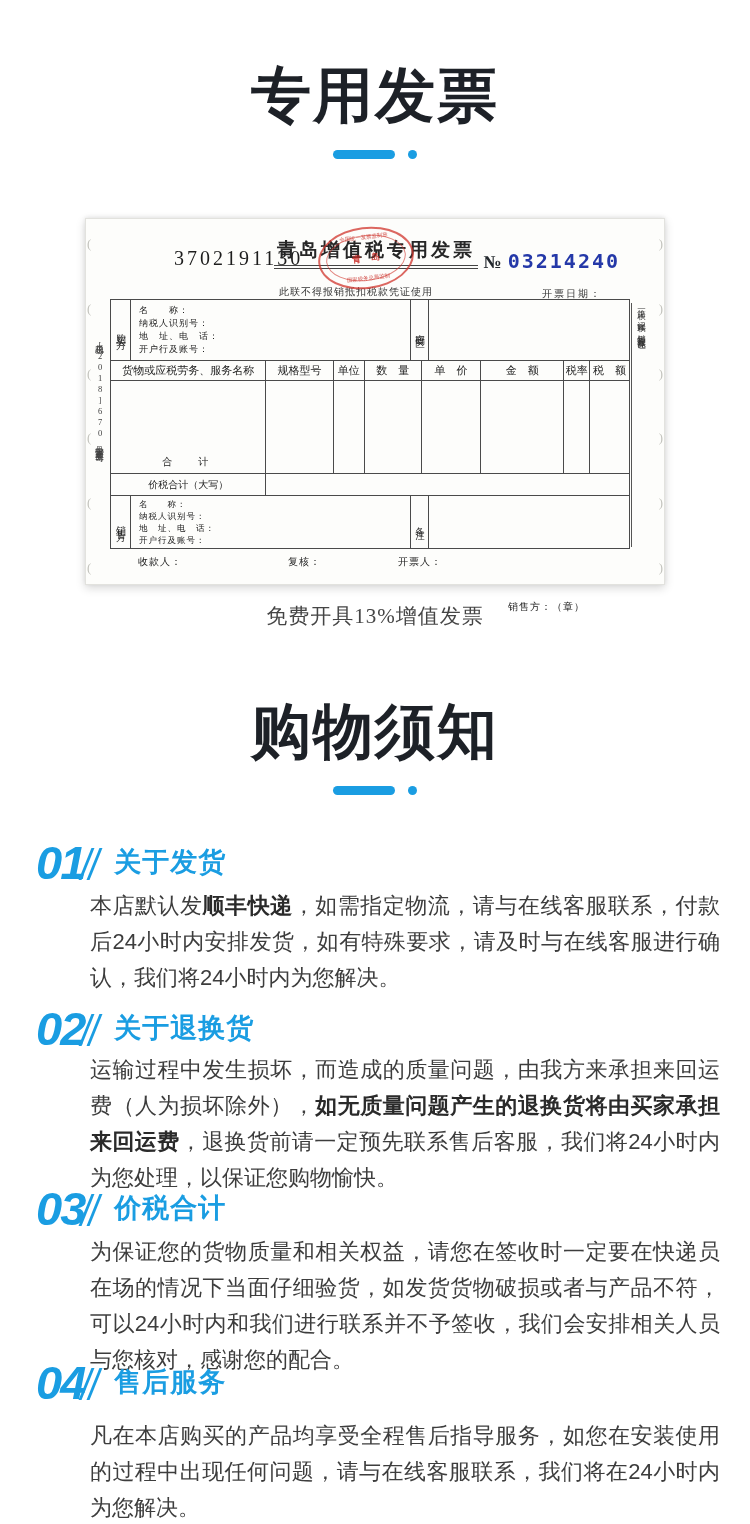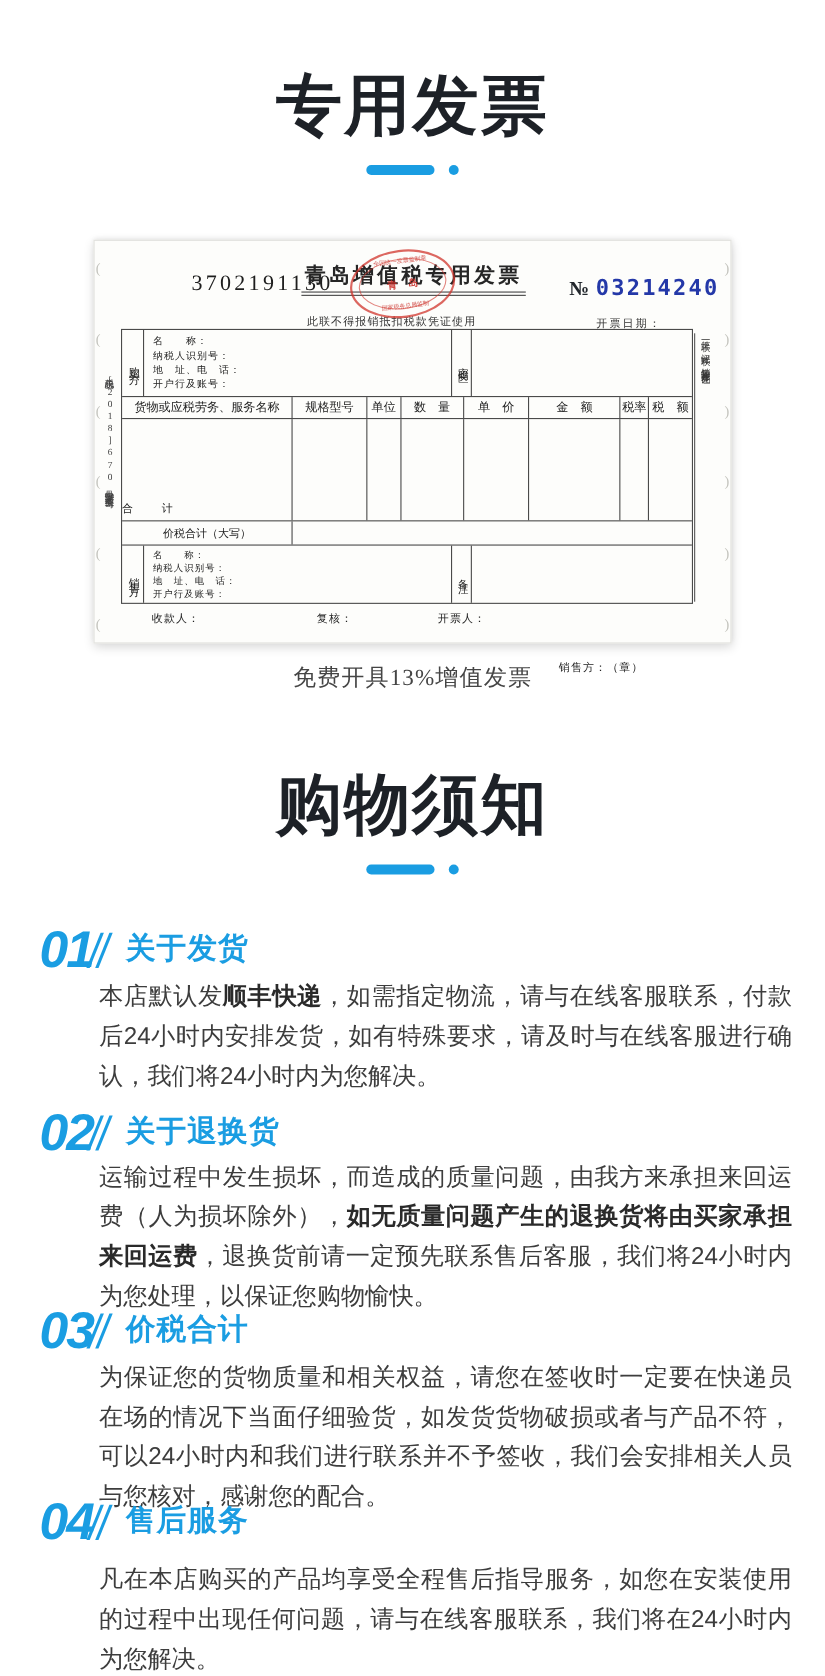--- a/index.html
+++ b/index.html
@@ -42,21 +42,21 @@
   }
   .inv-title {
     position:absolute; left:140px; width:300px; top:18px; text-align:center;
     font-size:19px; font-weight:700; letter-spacing:3px; color:#262626;
   }
   .inv-title-underline {
     position:absolute; left:188px; width:204px; top:46px; height:4px;
     border-top:1px solid #444; border-bottom:1px solid #444;
   }
   .inv-no {
-    position:absolute; right:10px; top:30px; white-space:nowrap;
+    position:absolute; right:44px; top:30px; white-space:nowrap;
   }
   .inv-no .no-sign { font-size:18px; font-weight:700; color:#22272c; margin-right:6px; }
   .inv-no .no-digits {
     font-family:"DejaVu Sans Mono","Liberation Mono",monospace;
     font-size:20px; font-weight:700; color:#2438a8; letter-spacing:2px;
   }
   .inv-subtitle {
     position:absolute; left:120px; width:300px; top:66px; text-align:center;
     font-size:10px; color:#333; letter-spacing:1px;
   }
@@ -120,21 +120,21 @@
   }
   .cell-rest { flex:1; }
 
   .row-headers { height:20px; align-items:center; text-align:center; font-size:11px; }
   .row-items  { height:94px; }
   .c0{width:30%;} .c1{width:13%;} .c2{width:6%;} .c3{width:11%;}
   .c4{width:11.5%;} .c5{width:16%;} .c6{width:5%;} .c7{width:7.5%; border-right:none !important;}
   .hcell { height:100%; display:flex; align-items:center; justify-content:center; }
   .icell { height:100%; position:relative; }
   .total-label {
-    position:absolute; left:0; right:4px; bottom:4px; 
+    position:absolute; left:0; right:4px; bottom:4px; text-align:center;
     font-size:10px; letter-spacing:2px;
   }
 
   .row-taxtotal { height:22px; align-items:center; }
   .taxtotal-left { width:30%; height:100%; display:flex; align-items:center; justify-content:center; font-size:10px; }
   .taxtotal-right { flex:1; height:100%; display:flex; align-items:center; justify-content:center; font-size:10px; padding-left:18%; }
 
   .row-seller { height:52px; border-bottom:none !important; }
   .row-seller .cell-fields { width:280px; font-size:8.5px; padding:3px 8px; }
 

